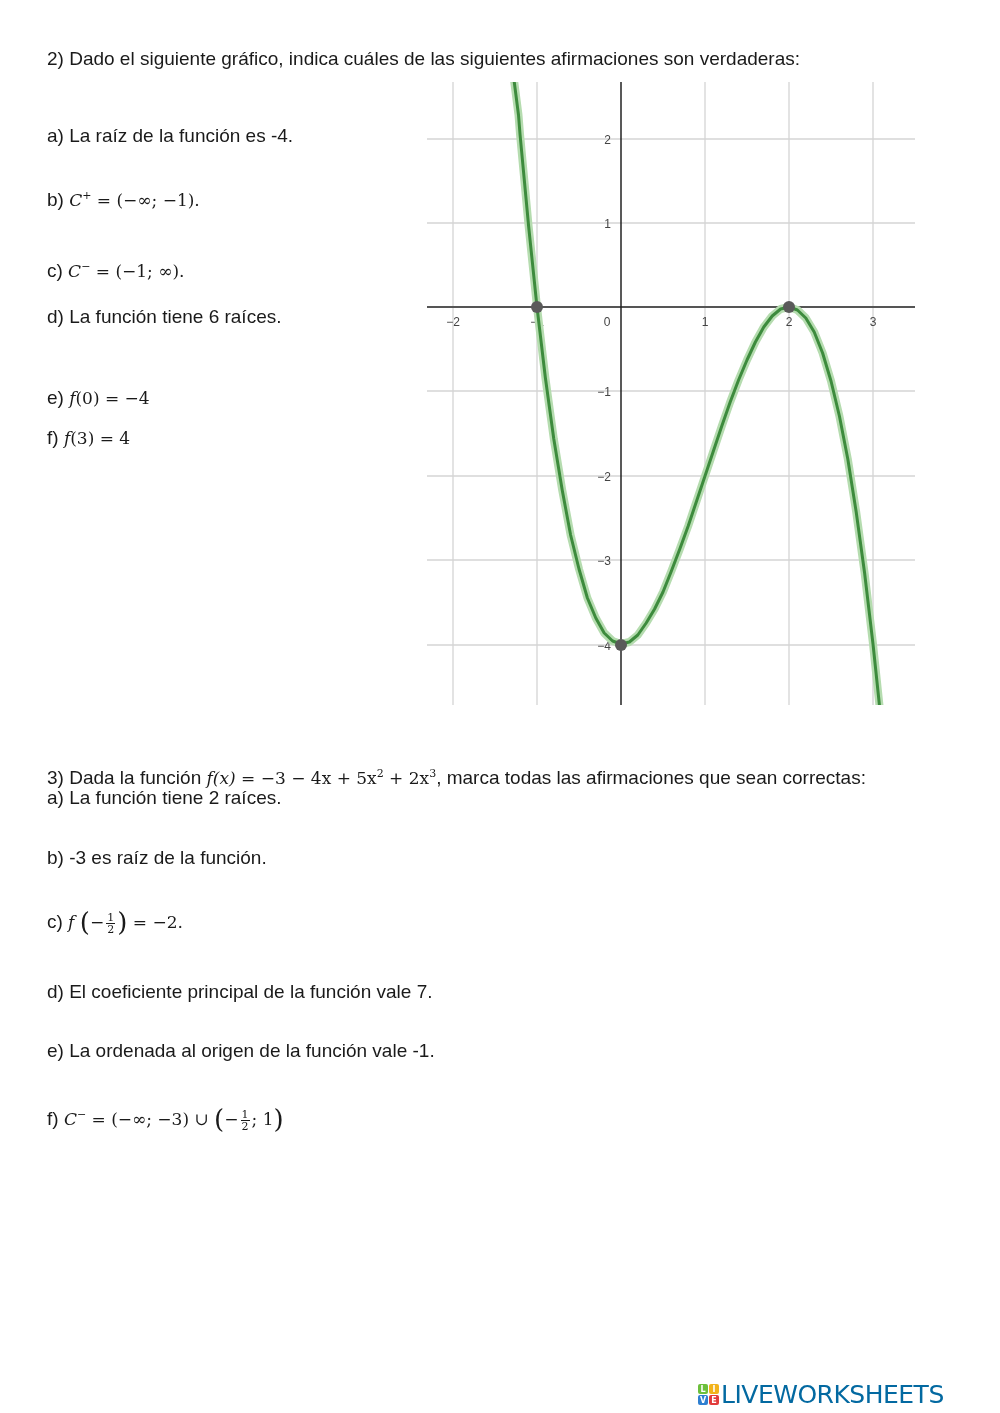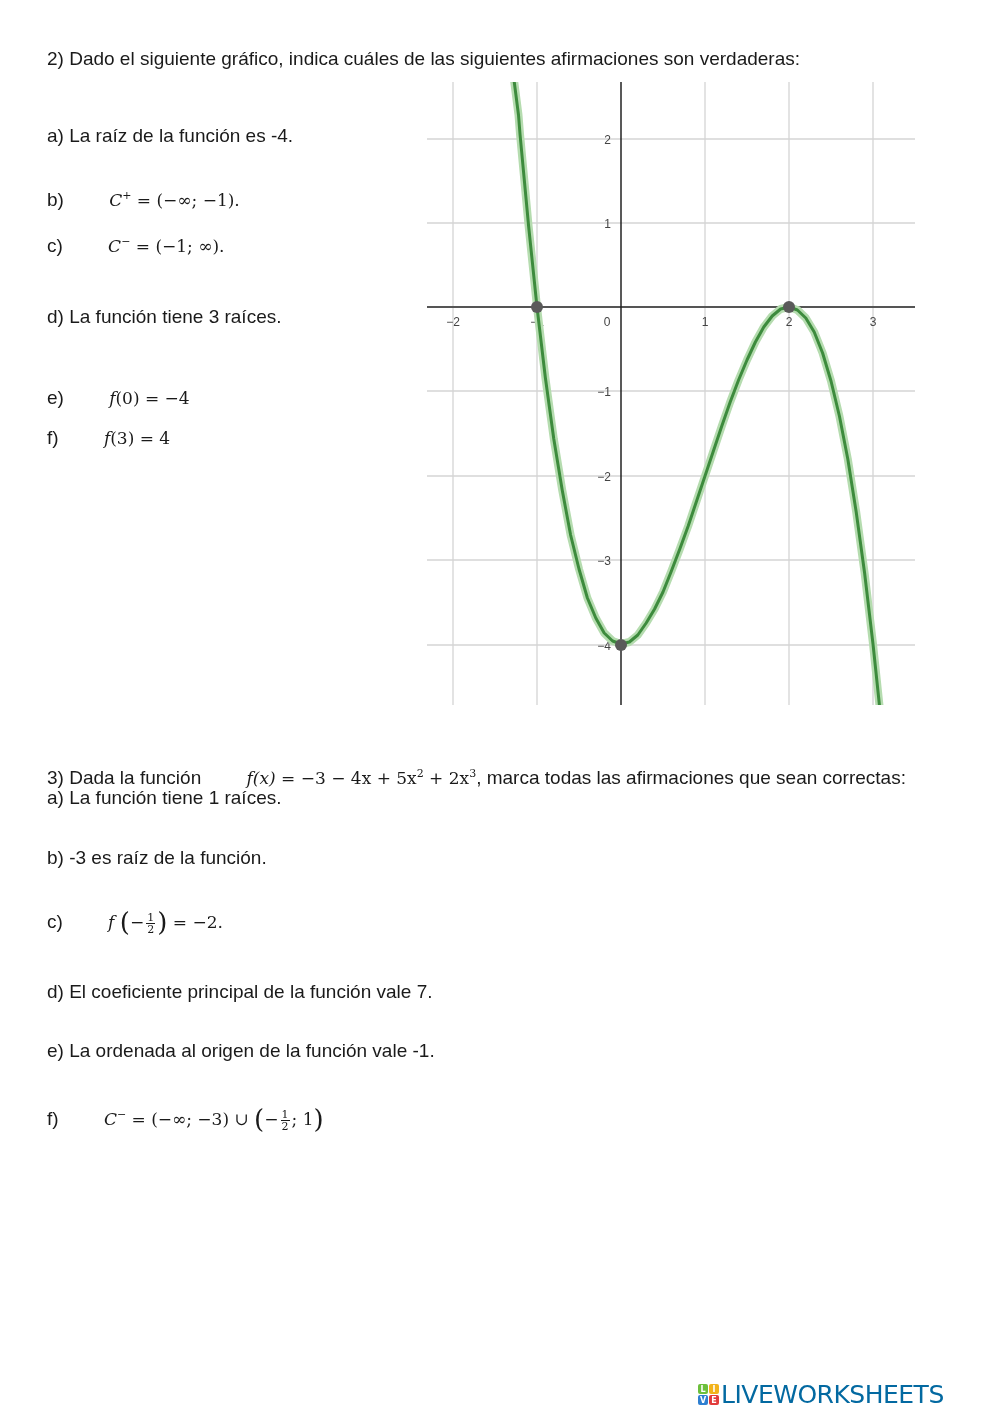--- a/index.html
+++ b/index.html
@@ -2,21 +2,21 @@
 <html><head>
 <meta charset="utf-8">
 <style>
   html, body { margin: 0; padding: 0; }
   body {
     width: 1000px; height: 1413px; position: relative; overflow: hidden;
     background: #ffffff; color: #1a1a1a;
     font-family: "Liberation Sans", sans-serif;
   }
   .txt { position: absolute; left: 47px; font-size: 19px; white-space: nowrap; line-height: 24px; }
-  .math { font-family: "DejaVu Serif", serif; font-size: 17px; margin-left: 40px; }
+  .math { font-family: "DejaVu Serif", serif; font-size: 17px; }
   .mi { font-style: italic; }
   .sup { font-size: 11px; vertical-align: 7px; }
   .frac { display: inline-flex; flex-direction: column; align-items: center; vertical-align: middle; font-size: 11px; line-height: 11px; margin: 0 2px; }
   .frac .num { border-bottom: 1px solid #1a1a1a; padding: 0 1px; }
   .big-paren { font-size: 26px; vertical-align: -3px; font-family: "DejaVu Serif", serif; }
   #graph { position: absolute; left: 0; top: 0; }
   .tick { font-family: "Liberation Sans", sans-serif; font-size: 12px; fill: #444; }
   #logo { position: absolute; left: 698px; top: 1380px; display: flex; align-items: center; }
   .logo-grid { display: grid; grid-template-columns: 10px 10px; grid-template-rows: 10px 10px; gap: 1px; margin-right: 2px; }
   .logo-cell { font-family: "DejaVu Sans", sans-serif; font-weight: bold; font-size: 8px; color: #fff; display: flex; align-items: center; justify-content: center; border-radius: 2px; }
@@ -30,28 +30,28 @@
 <div class="txt" style="top:124px">
   <span>a)</span>
   <span>La raíz de la función es -4.</span>
 </div>
 
 <div class="txt" style="top:184px">
   <span>b)</span>
   <span class="math"><span class="mi">C</span><span class="sup">+</span><span> = (−∞; −1).</span></span>
 </div>
 
-<div class="txt" style="top:230px">
+<div class="txt" style="top:255px">
   <span>c)</span>
   <span class="math"><span class="mi">C</span><span class="sup">−</span><span> = (−1; ∞).</span></span>
 </div>
 
 <div class="txt" style="top:305px">
   <span>d)</span>
-  <span>La función tiene 3 raíces.</span>
+  <span>La función tiene 6 raíces.</span>
 </div>
 
 <div class="txt" style="top:386px">
   <span>e)</span>
   <span class="math"><span class="mi">f</span><span>(0) = −4</span></span>
 </div>
 
 <div class="txt" style="top:426px">
   <span>f)</span>
   <span class="math"><span class="mi">f</span><span>(3) = 4</span></span>
@@ -103,21 +103,21 @@
   <circle cx="789" cy="307" r="6" fill="#5a5a5a"></circle>
   <circle cx="621" cy="645" r="6" fill="#5a5a5a"></circle>
 </svg>
 
 <div class="txt" style="top:762px">
   <span>3) Dada la función </span><span class="math"><span class="mi">f(x)</span><span> = −3 − 4x + 5x</span><span class="sup">2</span><span> + 2x</span><span class="sup">3</span></span><span>, marca todas las afirmaciones que sean correctas:</span>
 </div>
 
 <div class="txt" style="top:786px">
   <span>a)</span>
-  <span>La función tiene 1 raíces.</span>
+  <span>La función tiene 2 raíces.</span>
 </div>
 
 <div class="txt" style="top:846px">
   <span>b)</span>
   <span>-3 es raíz de la función.</span>
 </div>
 
 <div class="txt" style="top:910px">
   <span>c)</span>
   <span class="math"><span class="mi">f</span> <span class="big-paren">(</span><span>−</span><span class="frac">

